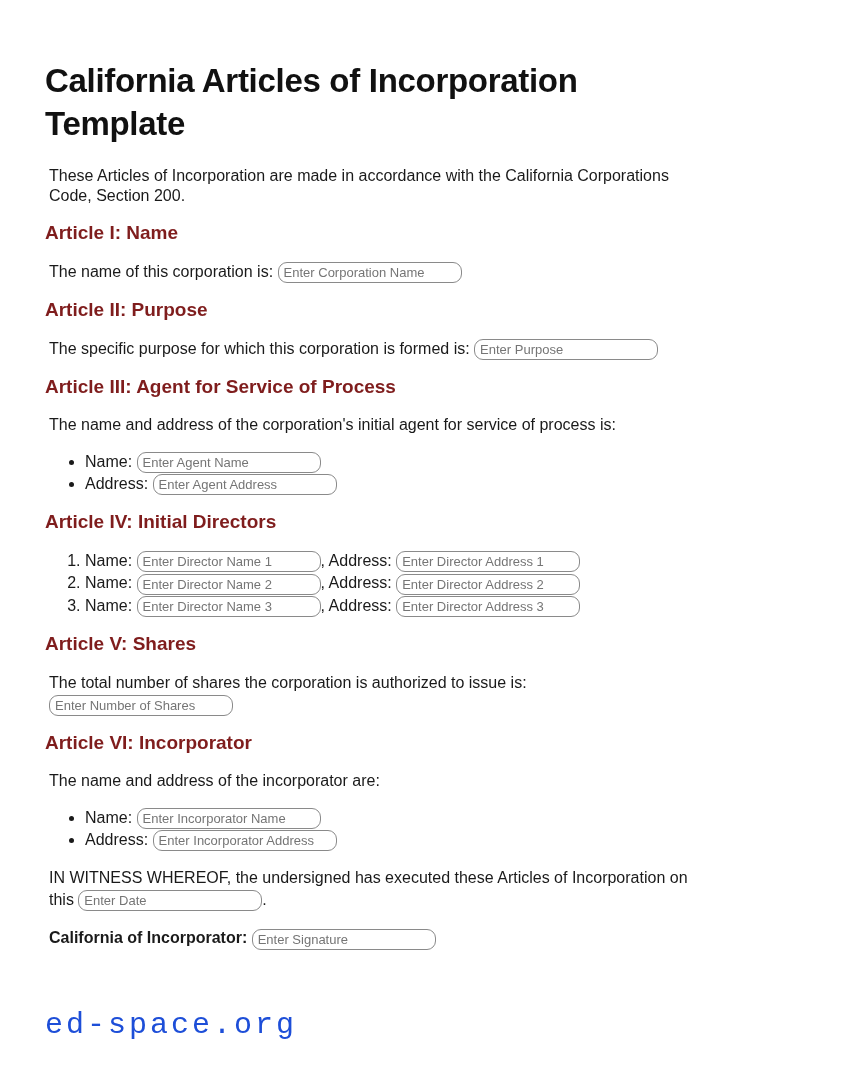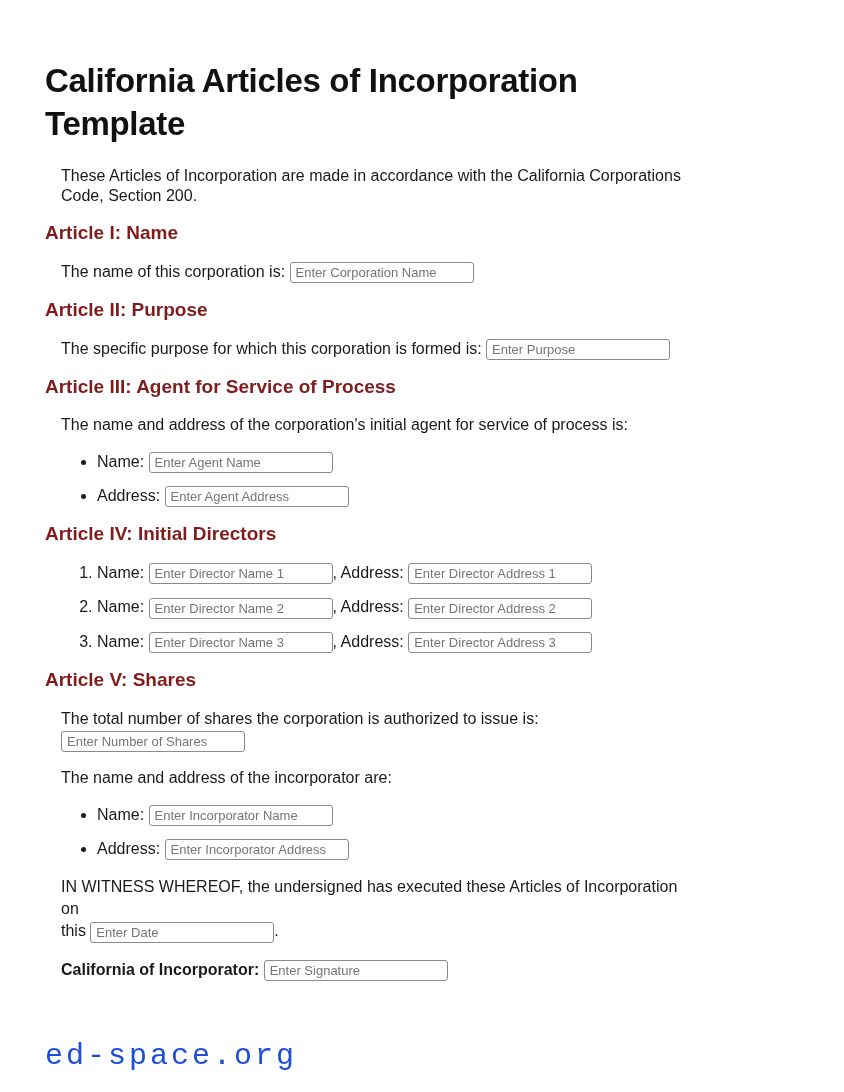--- a/index.html
+++ b/index.html
@@ -28,40 +28,40 @@
     color: #111111;
   }
   h3 {
     font-size: 19px;
     line-height: 1.2;
     font-weight: bold;
     margin: 16px 0;
     color: #7f1d1d;
   }
   p {
-    margin: 16px 16px;
+    margin: 16px 4px;
     line-height: 20px;
   }
   p.row {
     line-height: 22px;
   }
   ul, ol {
     margin: 16px 0;
     padding-left: 40px;
   }
   li {
     line-height: 22px;
-    margin: 12px;
+    margin: 0;
   }
   input {
     width: 184px;
     height: 21px;
     box-sizing: border-box;
     border: 1px solid #8a8a8a;
-    border-radius: 3px;
+    border-radius: 9px;
     background: #ffffff;
     padding: 1px 5px;
     font-family: "Liberation Sans", "DejaVu Sans", sans-serif;
     font-size: 13px;
     color: #3c3c3c;
     vertical-align: middle;
     margin: 0;
   }
   input::placeholder {
     color: #757575;
@@ -117,20 +117,21 @@
     <li><span>Name:</span>
       <input placeholder="Enter Director Name 3" style=""><span>, Address:</span>
       <input placeholder="Enter Director Address 3" style=""></li>
   </ol>
 
   <h3>Article V: Shares</h3>
   <p class="row"><span>The total number of shares the corporation is authorized to issue is:</span>
     <input placeholder="Enter Number of Shares" style="">
   </p>
 
+  <h3>Article VI: Incorporator</h3>
   <p>The name and address of the incorporator are:</p>
   <ul>
     <li><span>Name:</span>
       <input placeholder="Enter Incorporator Name" style=""></li>
     <li><span>Address:</span>
       <input placeholder="Enter Incorporator Address" style=""></li>
   </ul>
 
   <p class="row"><span>IN WITNESS WHEREOF, the undersigned has executed these Articles of Incorporation on</span><br><span>this</span>
     <input placeholder="Enter Date" style=""><span>.</span>

